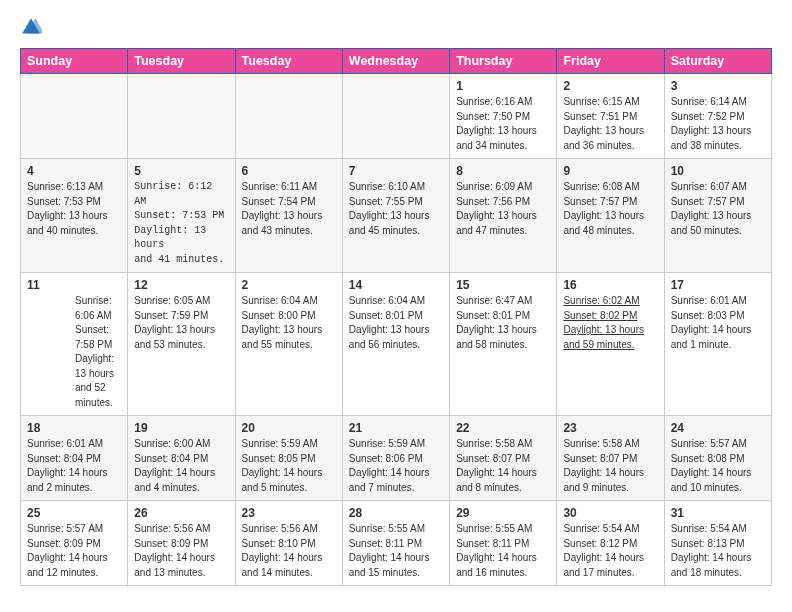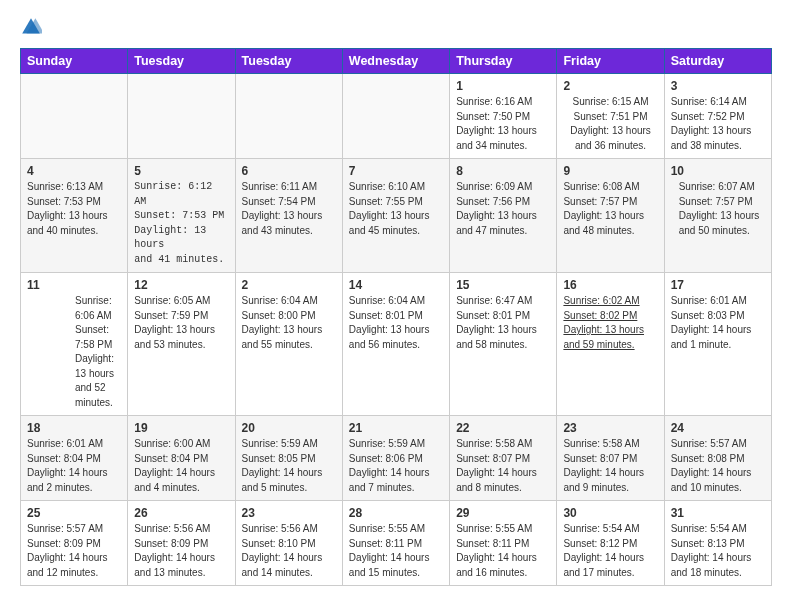--- a/index.html
+++ b/index.html
@@ -47,21 +47,21 @@
     .subtitle {
       font-size: 15px;
       color: #555;
     }
     .calendar {
       width: 100%;
       border-collapse: collapse;
       border: 1px solid #ccc;
     }
     .calendar th {
-      background-color: #6d28d9;
+      background-color: #ec4899;
       color: #fff;
       text-align: left;
       padding: 5px 6px;
       font-size: 12.5px;
       font-weight: bold;
       border: 1px solid #2066a3;
     }
     .calendar td {
       vertical-align: top;
       padding: 5px 6px;
@@ -134,21 +134,21 @@
           <td class="empty-cell"></td>
           <td>
             <span class="day-number">1</span>
             <div class="day-info" style="white-space: pre-line;">Sunrise: 6:16 AM
 Sunset: 7:50 PM
 Daylight: 13 hours
 and 34 minutes.</div>
           </td>
           <td>
             <span class="day-number">2</span>
-            <div class="day-info" style="white-space: pre-line; text-align: center;">Sunrise: 6:15 AM
+            <div class="day-info" style="white-space: pre-line;">Sunrise: 6:15 AM
 Sunset: 7:51 PM
 Daylight: 13 hours
 and 36 minutes.</div>
           </td>
           <td>
             <span class="day-number">3</span>
             <div class="day-info" style="white-space: pre-line;">Sunrise: 6:14 AM
 Sunset: 7:52 PM
 Daylight: 13 hours
 and 38 minutes.</div>
@@ -192,21 +192,21 @@
           </td>
           <td>
             <span class="day-number">9</span>
             <div class="day-info" style="white-space: pre-line;">Sunrise: 6:08 AM
 Sunset: 7:57 PM
 Daylight: 13 hours
 and 48 minutes.</div>
           </td>
           <td>
             <span class="day-number">10</span>
-            <div class="day-info" style="white-space: pre-line; margin-left: 8px;">Sunrise: 6:07 AM
+            <div class="day-info" style="white-space: pre-line;">Sunrise: 6:07 AM
 Sunset: 7:57 PM
 Daylight: 13 hours
 and 50 minutes.</div>
           </td>
         </tr>
         <tr>
           <td>
             <span class="day-number">11</span>
             <div class="day-info" style="white-space: pre-line; margin-left: 48px;">Sunrise: 6:06 AM
 Sunset: 7:58 PM

